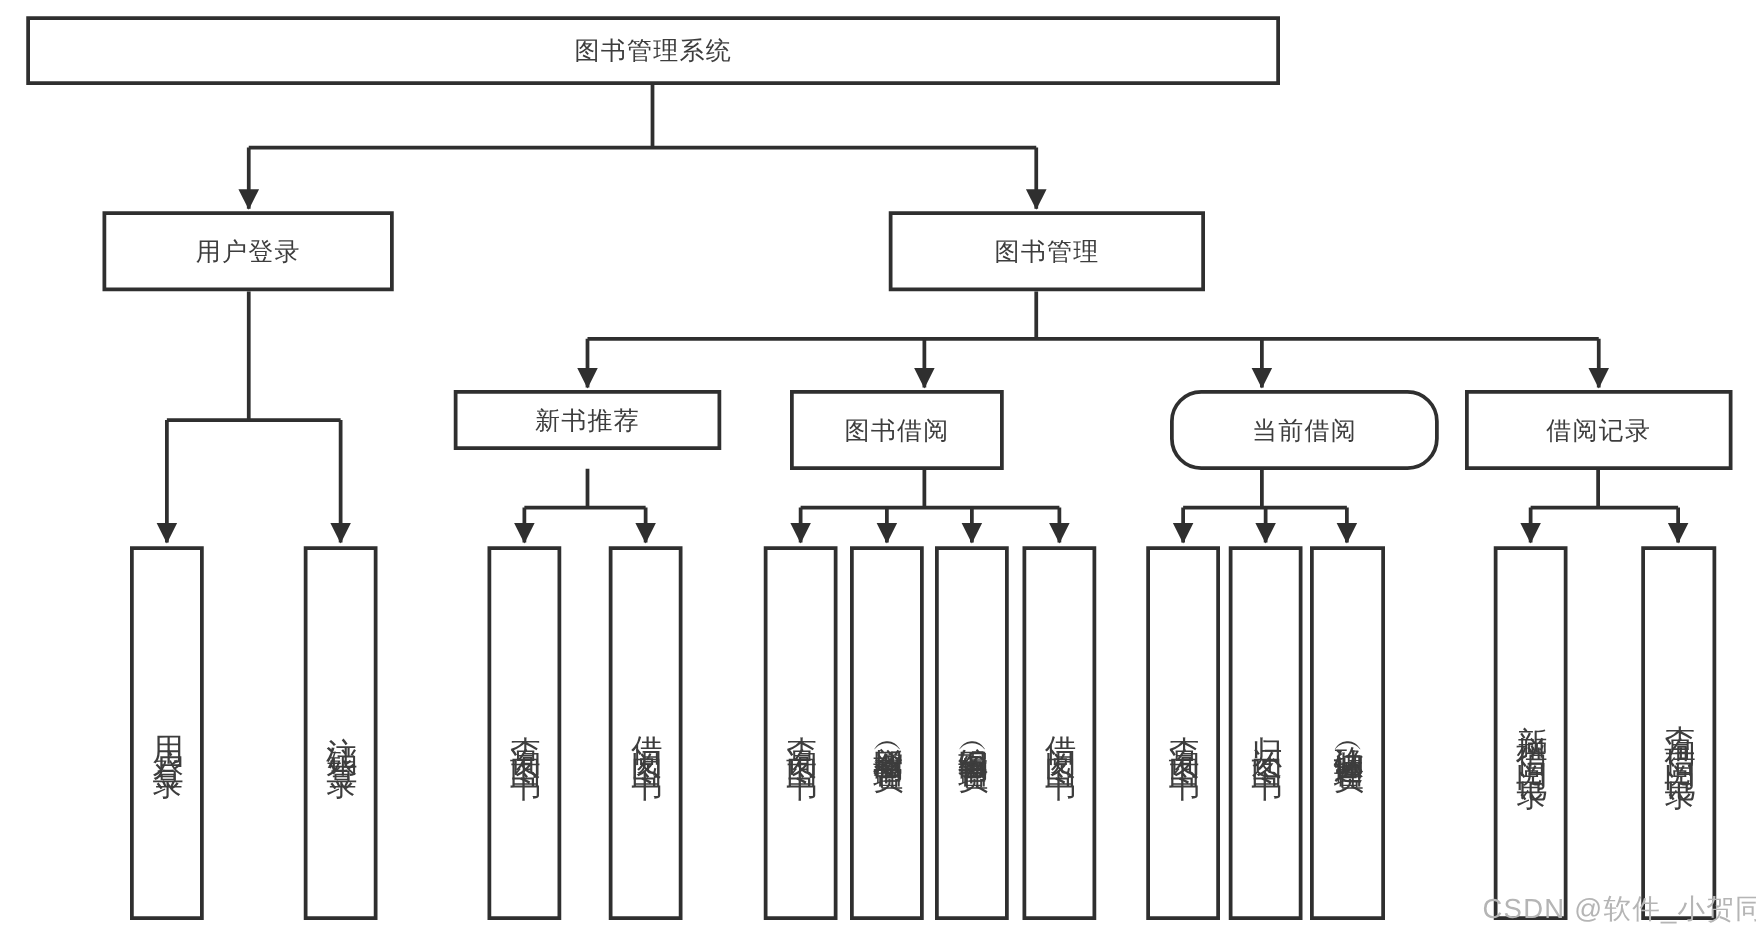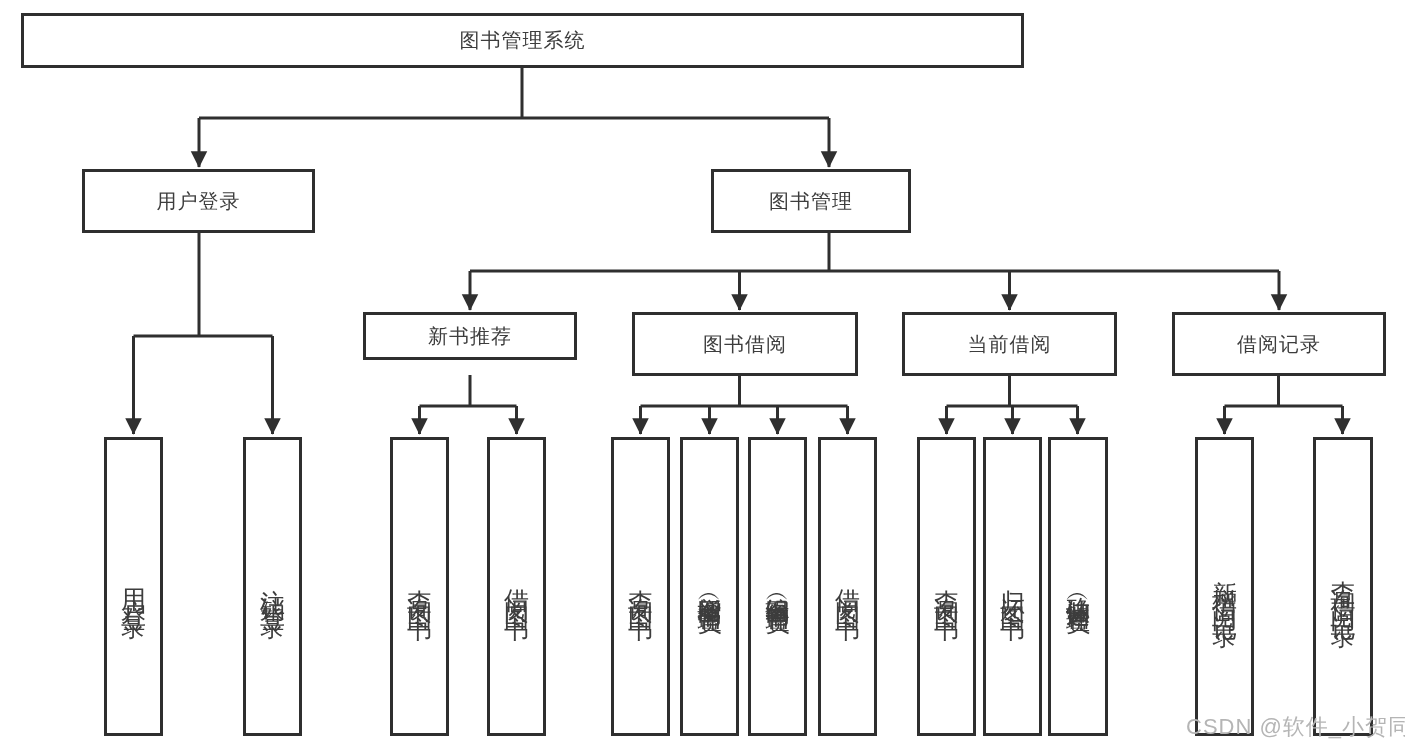--- a/index.html
+++ b/index.html
@@ -80,31 +80,31 @@
     <path d="M1342.5 406 V434" marker-end="url(#arrowhead)"></path>
   </svg>
 
   <div class="hbox" style="left:21px;top:13px;width:1003px;height:55px;">
     <span>图书管理系统</span>
   </div>
 
   <div class="hbox" style="left:82px;top:169px;width:233px;height:64px;">
     <span>用户登录</span>
   </div>
-  <div class="hbox" style="left:711px;top:169px;width:200px;height:64px;">
+  <div class="hbox" style="left:711px;top:169px;width:253px;height:64px;">
     <span>图书管理</span>
   </div>
 
   <div class="hbox" style="left:363px;top:312px;width:214px;height:48px;">
     <span>新书推荐</span>
   </div>
-  <div class="hbox" style="left:632px;top:312px;width:226px;height:64px;">
+  <div class="hbox" style="left:632px;top:312px;width:171px;height:64px;">
     <span>图书借阅</span>
   </div>
-  <div class="hbox" style="left:902px;top:312px;width:215px;height:64px;">
+  <div class="hbox" style="left:936px;top:312px;width:215px;height:64px;border-radius:25px;">
     <span>当前借阅</span>
   </div>
   <div class="hbox" style="left:1172px;top:312px;width:214px;height:64px;">
     <span>借阅记录</span>
   </div>
 
   <div class="vbox" style="left:104px;">
     <span class="vtext">用户登录</span>
   </div>
   <div class="vbox" style="left:243px;">

